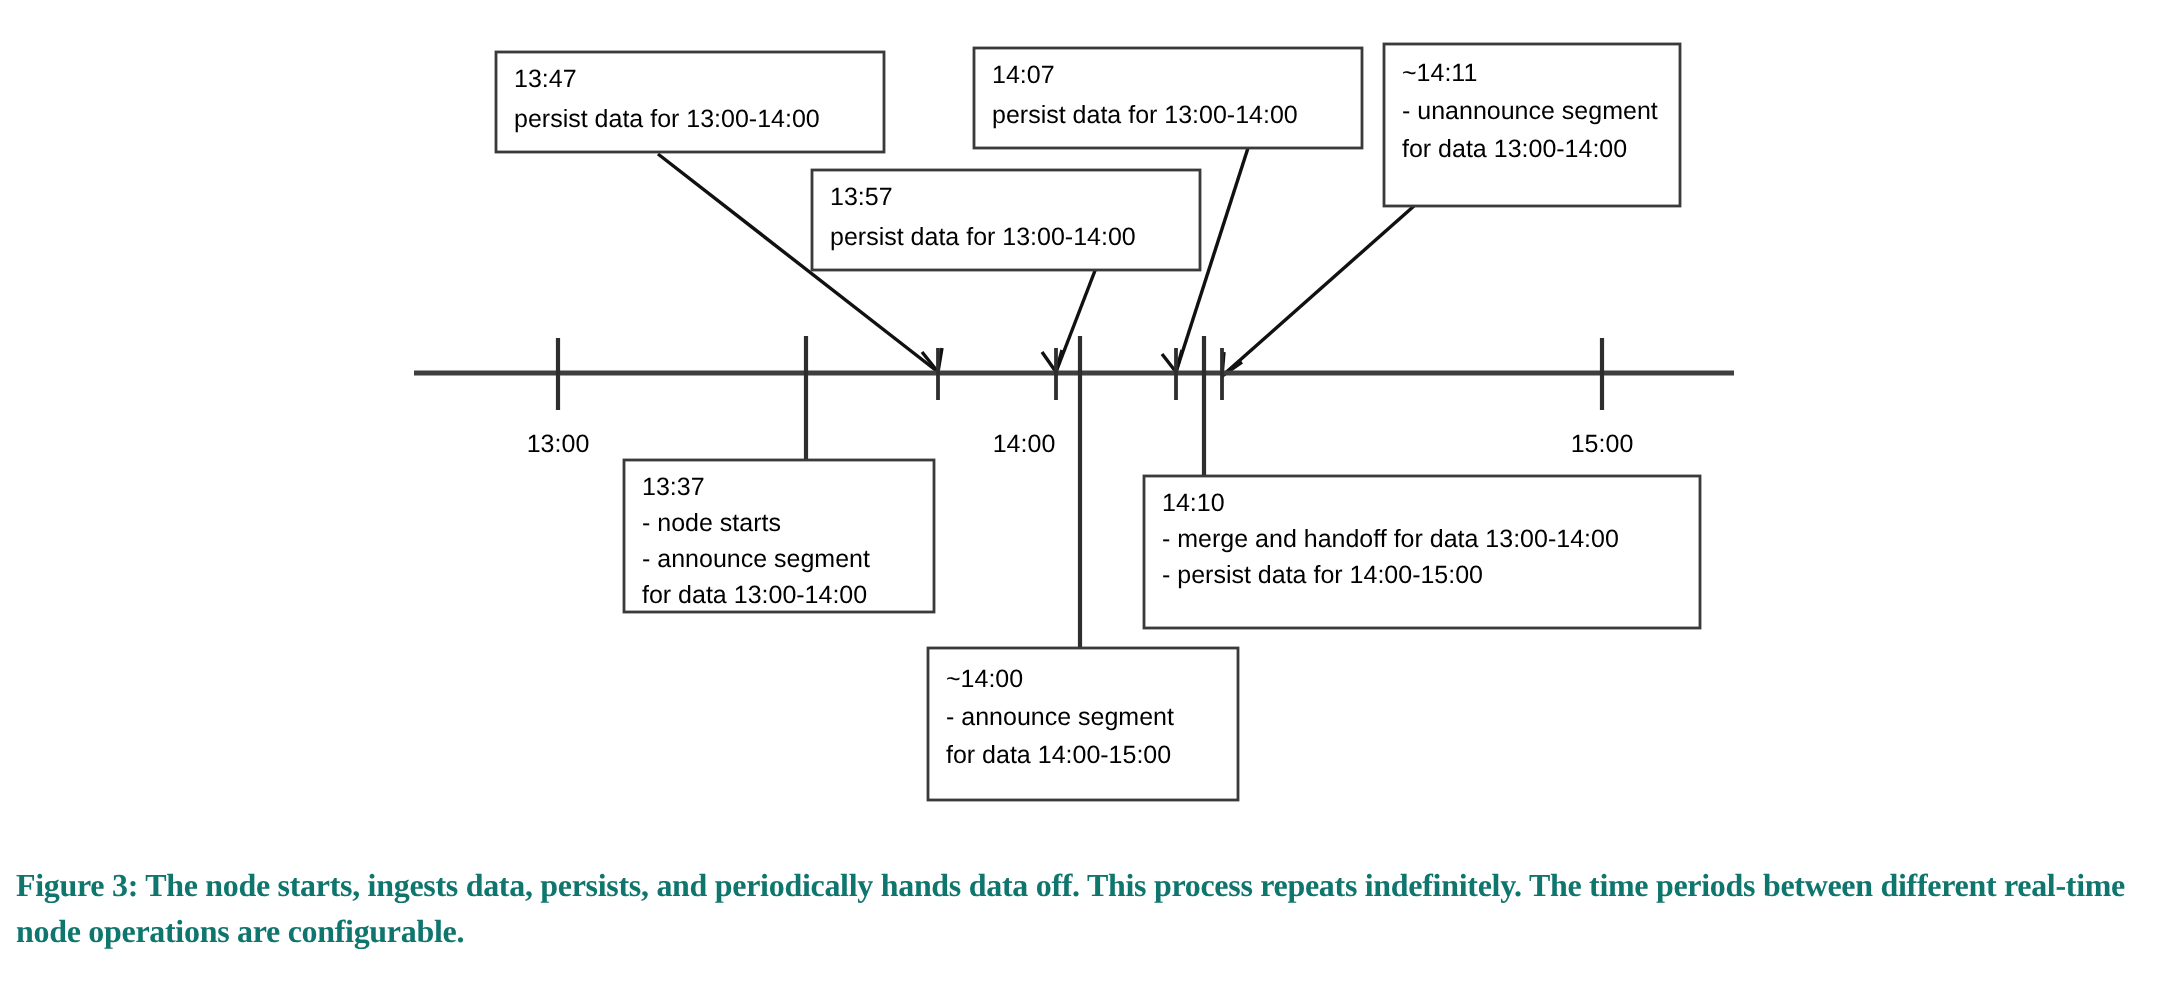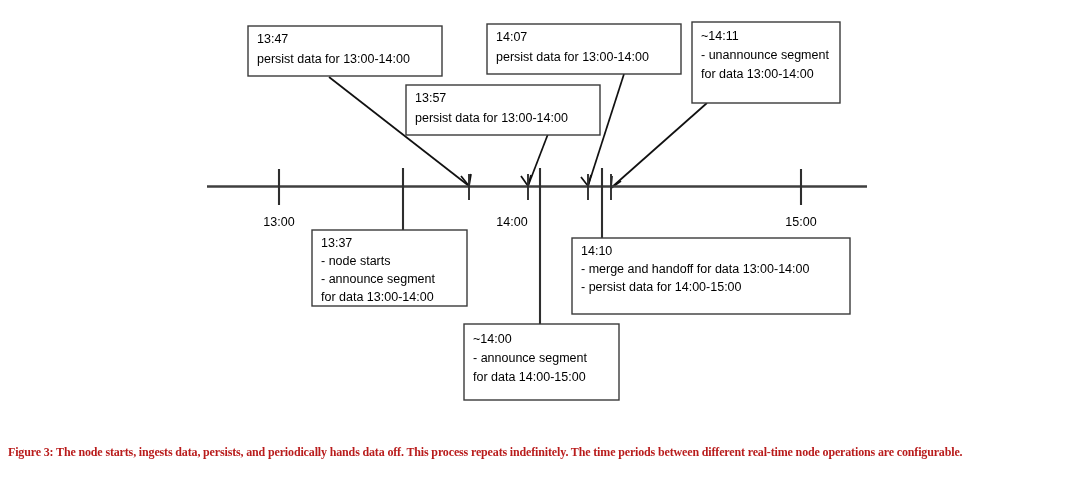--- a/index.html
+++ b/index.html
@@ -60,25 +60,24 @@
     fill: #000000;
     text-anchor: middle;
   }
   #caption {
     position: absolute;
     left: 8px;
     top: 432px;
     width: 1064px;
     font-family: "Liberation Serif", serif;
     font-weight: bold;
-    font-size: 12px;
+    font-size: 16px;
     line-height: 1.45;
-    color: #b91c1c;
+    color: #0f766e;
     letter-spacing: -0.15px;
-    margin-top: 12px;
   }
 </style>
 </head>
 <body>
 
 <div id="figure">
   <svg viewBox="0 0 1080 425" xmlns="http://www.w3.org/2000/svg">
 
     <g>
 

